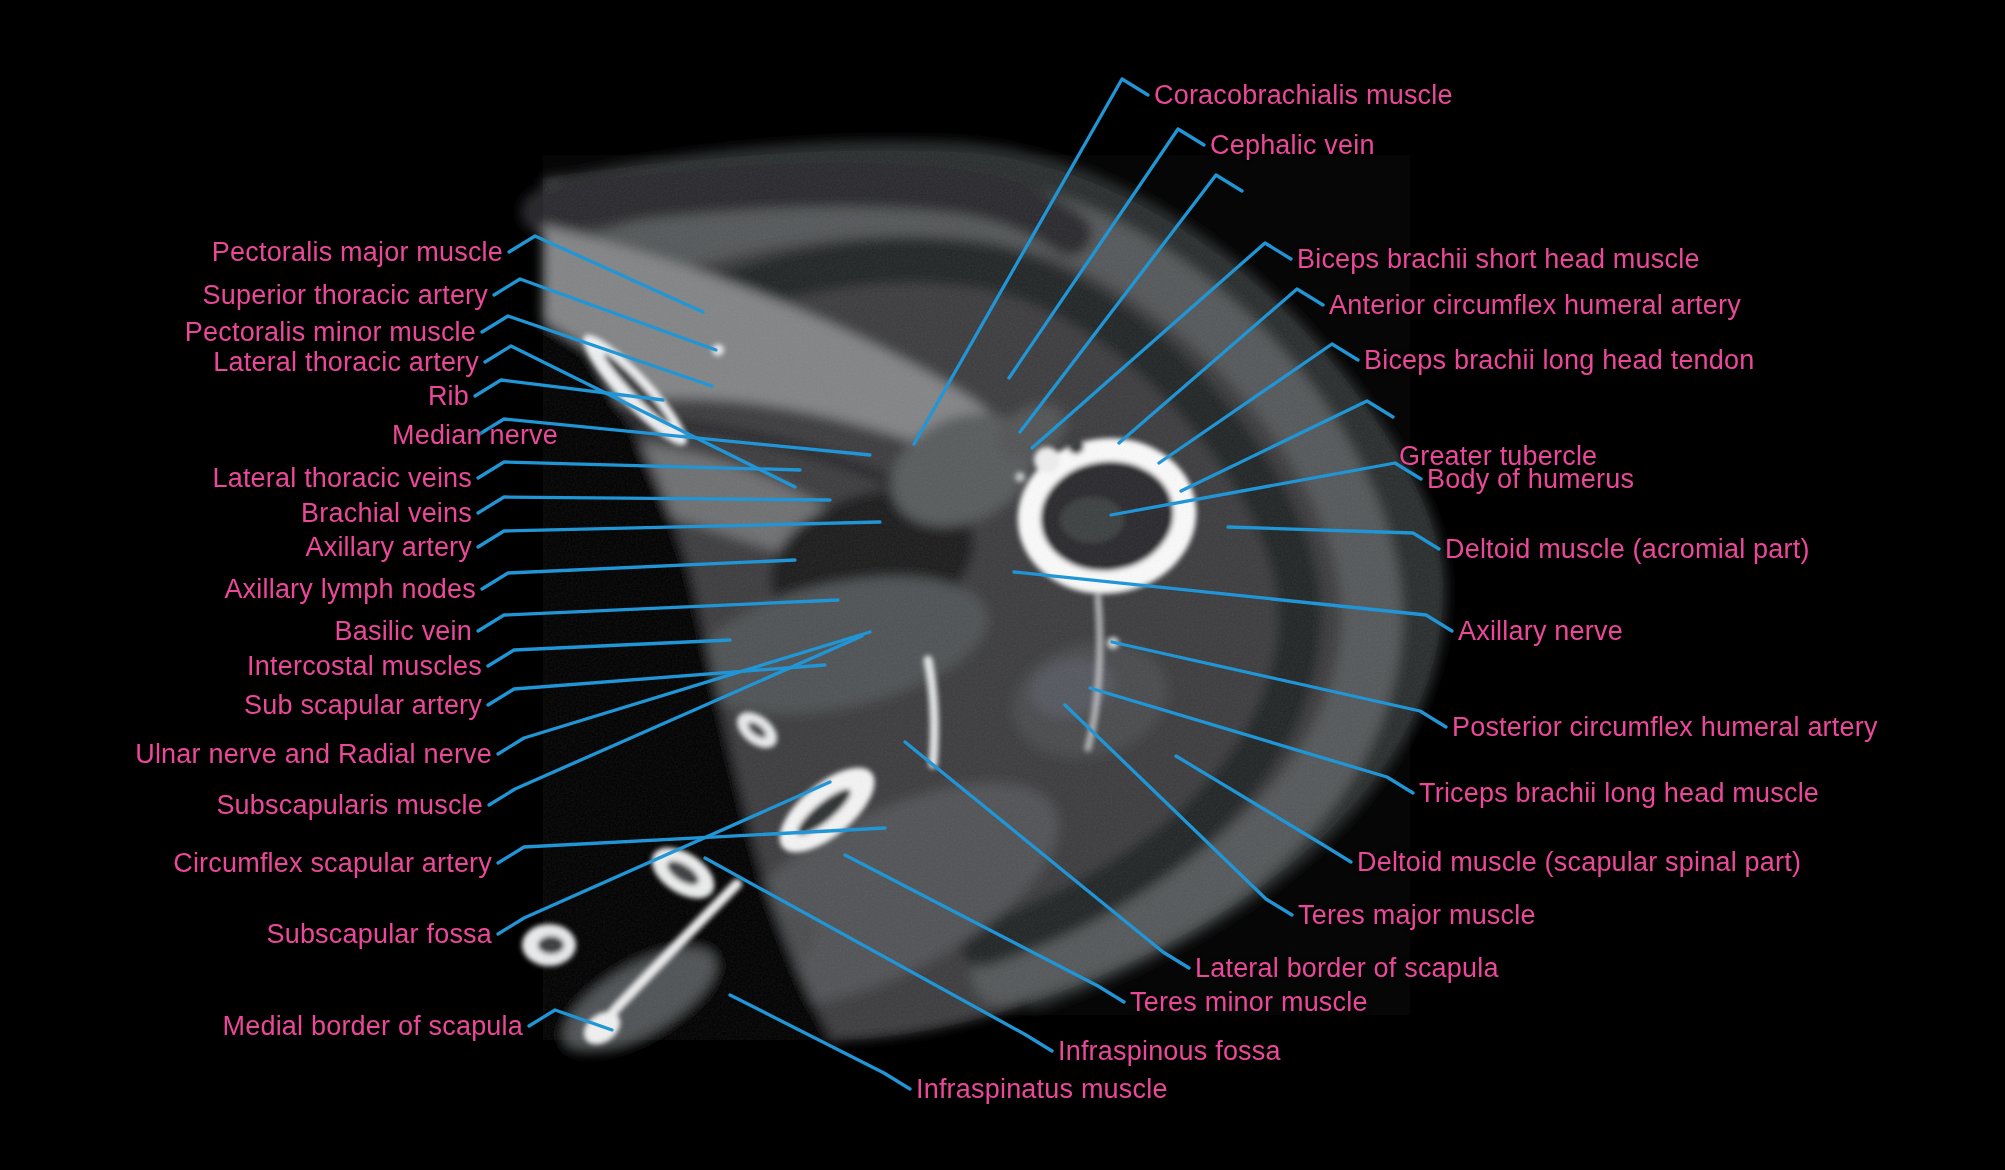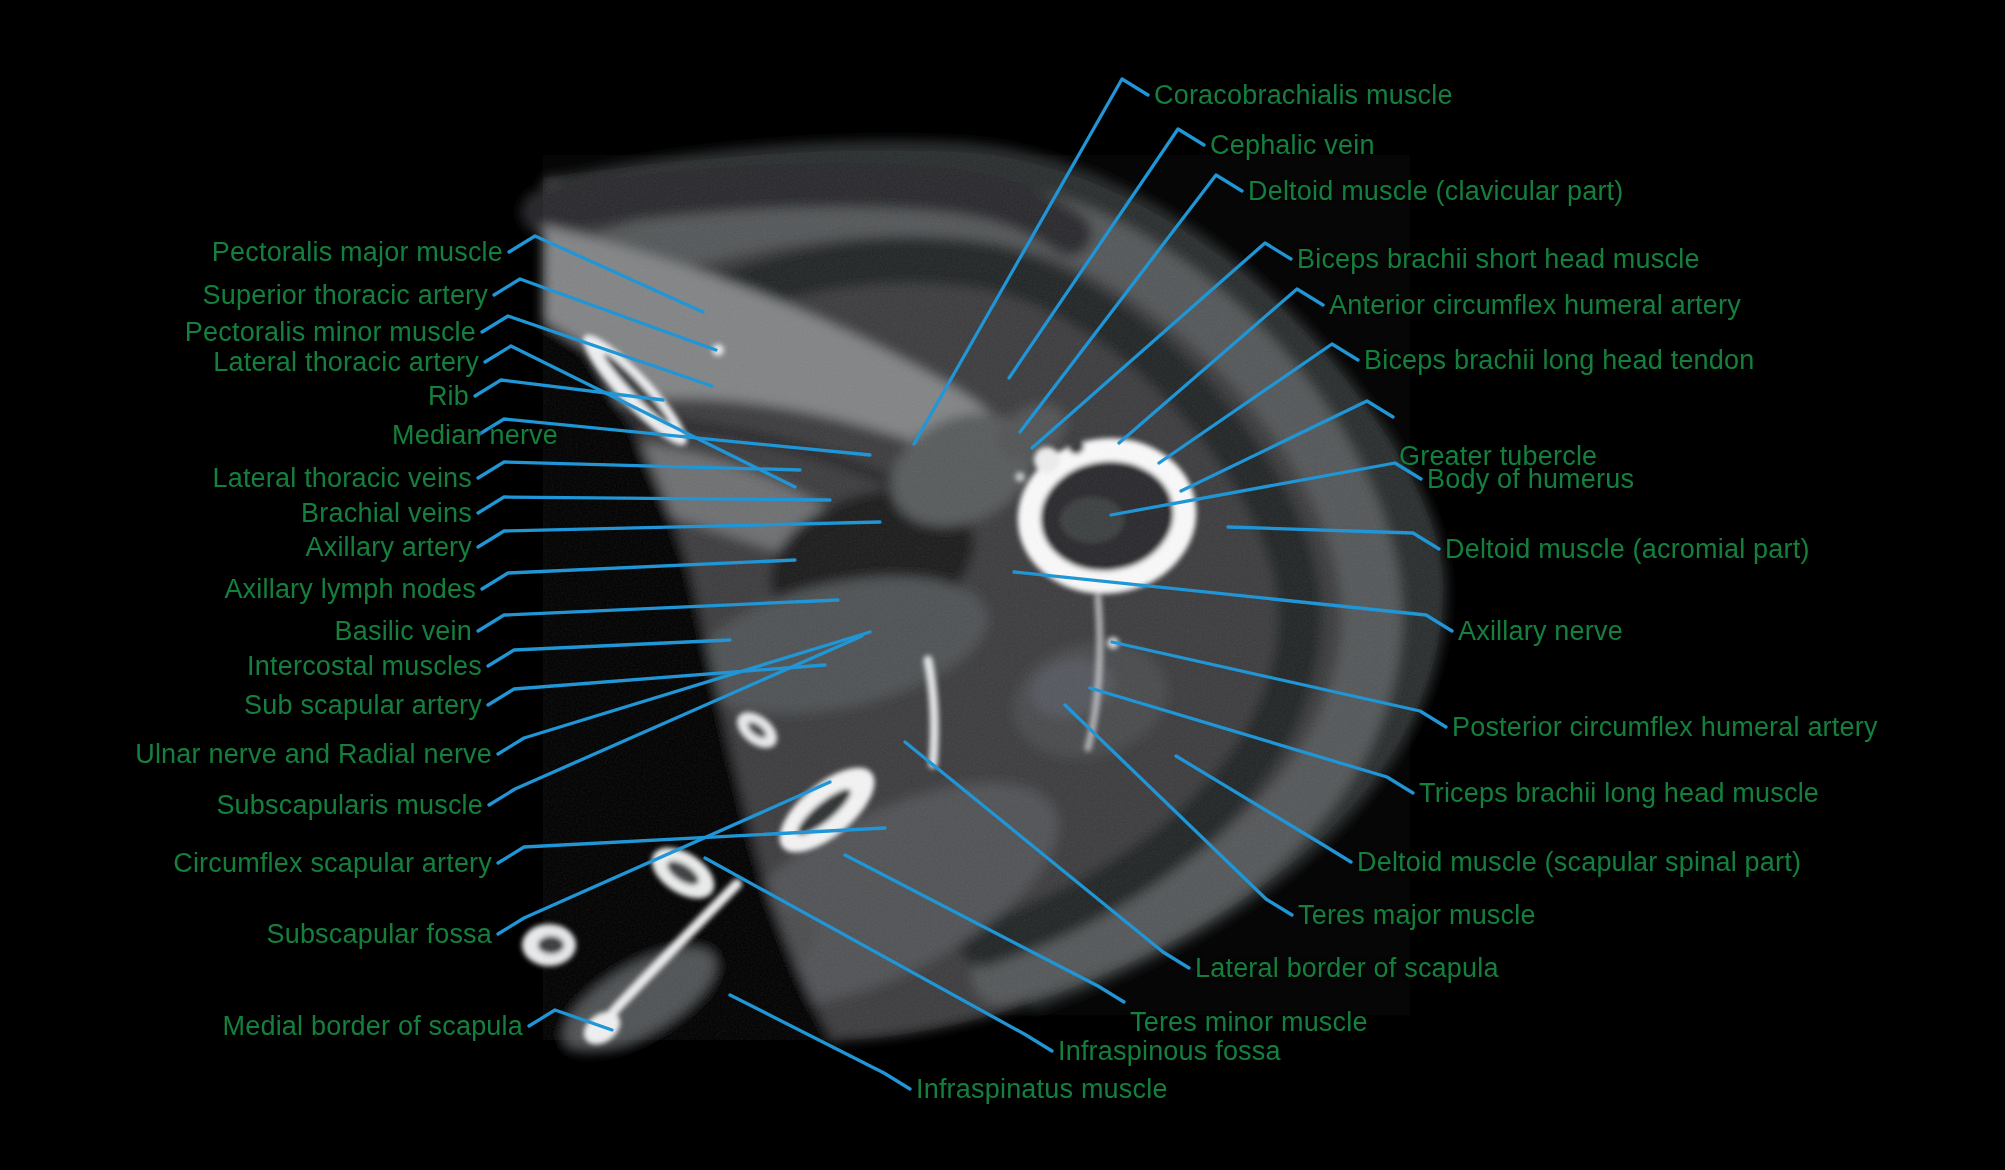--- a/index.html
+++ b/index.html
@@ -11,21 +11,21 @@
   }
   #viewer {
     position: relative;
     width: 2005px; height: 1170px;
     background: #000;
   }
   #ct-art { position: absolute; left: 0; top: 0; }
   #labels-layer { position: absolute; left: 0; top: 0; width: 100%; height: 100%; pointer-events: none; }
   .anat-label {
     position: absolute;
-    color: #15803d;
+    color: #ec4899;
     font-size: 27px;
     line-height: 34px;
     white-space: nowrap;
     letter-spacing: 0.2px;
     pointer-events: auto;
     cursor: pointer;
     text-shadow: 0 0 4px rgba(0,0,0,0.9);
   }
   .anat-label.side-left { text-align: right; }
   .anat-label.side-right { text-align: left; }
@@ -199,30 +199,29 @@
       <div class="anat-label side-left" style="right: 1533px; top: 614px;">Basilic vein</div>
       <div class="anat-label side-left" style="right: 1523px; top: 649px;">Intercostal muscles</div>
       <div class="anat-label side-left" style="right: 1523px; top: 688px;">Sub scapular artery</div>
       <div class="anat-label side-left" style="right: 1513px; top: 737px;">Ulnar nerve and Radial nerve</div>
       <div class="anat-label side-left" style="right: 1522px; top: 788px;">Subscapularis muscle</div>
       <div class="anat-label side-left" style="right: 1513px; top: 846px;">Circumflex scapular artery</div>
       <div class="anat-label side-left" style="right: 1513px; top: 917px;">Subscapular fossa</div>
       <div class="anat-label side-left" style="right: 1482px; top: 1009px;">Medial border of scapula</div>
       <div class="anat-label side-right" style="left: 1154px; top: 78px;">Coracobrachialis muscle</div>
       <div class="anat-label side-right" style="left: 1210px; top: 128px; text-align: right;">Cephalic vein</div>
-      <div class="anat-label side-right" style="left: 1248px; top: 174px;">Deltoid muscle (clavicular part)</div>
       <div class="anat-label side-right" style="left: 1297px; top: 242px;">Biceps brachii short head muscle</div>
       <div class="anat-label side-right" style="left: 1329px; top: 288px;">Anterior circumflex humeral artery</div>
       <div class="anat-label side-right" style="left: 1364px; top: 343px;">Biceps brachii long head tendon</div>
       <div class="anat-label side-right" style="left: 1399px; top: 400px; margin-top: 39px;">Greater tubercle</div>
       <div class="anat-label side-right" style="left: 1427px; top: 462px;">Body of humerus</div>
       <div class="anat-label side-right" style="left: 1445px; top: 532px;">Deltoid muscle (acromial part)</div>
       <div class="anat-label side-right" style="left: 1458px; top: 614px;">Axillary nerve</div>
       <div class="anat-label side-right" style="left: 1452px; top: 710px;">Posterior circumflex humeral artery</div>
       <div class="anat-label side-right" style="left: 1419px; top: 776px;">Triceps brachii long head muscle</div>
       <div class="anat-label side-right" style="left: 1357px; top: 845px;">Deltoid muscle (scapular spinal part)</div>
       <div class="anat-label side-right" style="left: 1298px; top: 898px;">Teres major muscle</div>
       <div class="anat-label side-right" style="left: 1195px; top: 951px;">Lateral border of scapula</div>
-      <div class="anat-label side-right" style="left: 1130px; top: 985px; margin-top: 20px;">Teres minor muscle</div>
+      <div class="anat-label side-right" style="left: 1130px; top: 985px;">Teres minor muscle</div>
       <div class="anat-label side-right" style="left: 1058px; top: 1034px;">Infraspinous fossa</div>
       <div class="anat-label side-right" style="left: 916px; top: 1072px;">Infraspinatus muscle</div>
     </div>
 </div>
 
 </body></html>

